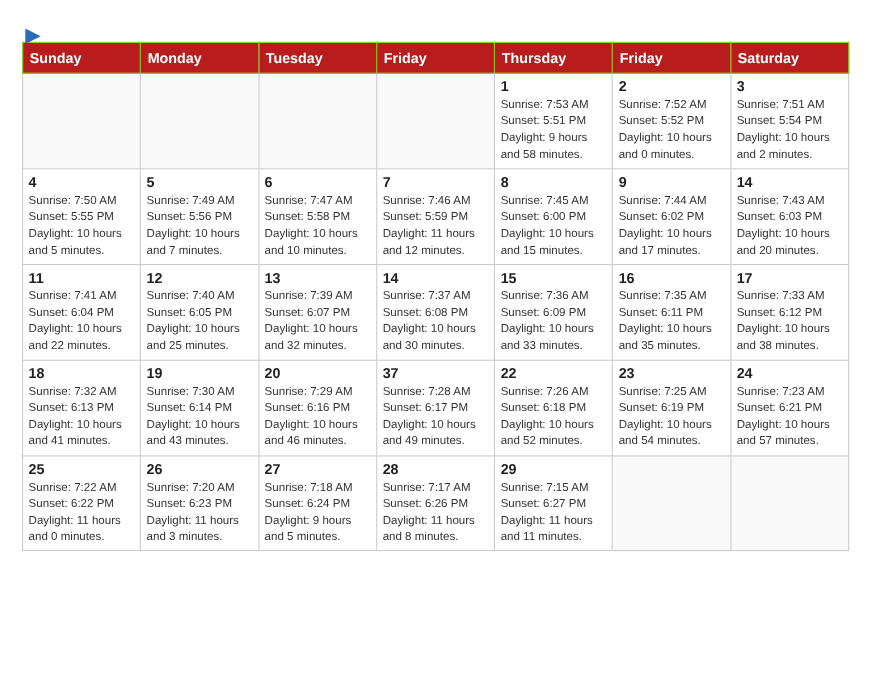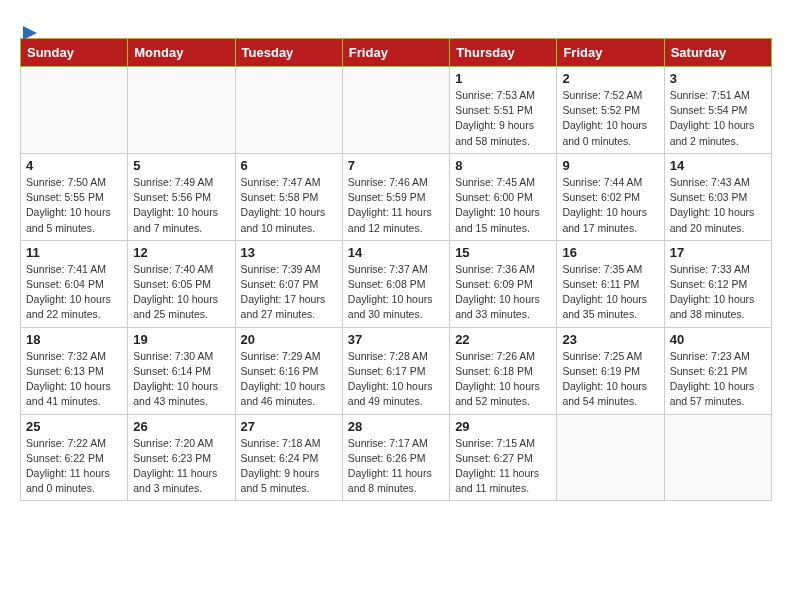--- a/index.html
+++ b/index.html
@@ -152,21 +152,21 @@
         <td>
           <div class="day-number">11</div>
           <div class="day-info">Sunrise: 7:41 AM<br>Sunset: 6:04 PM<br><span>Daylight: 10 hours and 22 minutes.</span></div>
         </td>
         <td>
           <div class="day-number">12</div>
           <div class="day-info">Sunrise: 7:40 AM<br>Sunset: 6:05 PM<br><span>Daylight: 10 hours and 25 minutes.</span></div>
         </td>
         <td>
           <div class="day-number">13</div>
-          <div class="day-info">Sunrise: 7:39 AM<br>Sunset: 6:07 PM<br><span>Daylight: 17 hours and 27 minutes.</span></div>
+          <div class="day-info">Sunrise: 7:39 AM<br>Sunset: 6:07 PM<br><span>Daylight: 10 hours and 32 minutes.</span></div>
         </td>
         <td>
           <div class="day-number">14</div>
           <div class="day-info">Sunrise: 7:37 AM<br>Sunset: 6:08 PM<br><span>Daylight: 10 hours and 30 minutes.</span></div>
         </td>
         <td>
           <div class="day-number">15</div>
           <div class="day-info">Sunrise: 7:36 AM<br>Sunset: 6:09 PM<br><span>Daylight: 10 hours and 33 minutes.</span></div>
         </td>
         <td>
@@ -197,21 +197,21 @@
         </td>
         <td>
           <div class="day-number">22</div>
           <div class="day-info">Sunrise: 7:26 AM<br>Sunset: 6:18 PM<br><span>Daylight: 10 hours and 52 minutes.</span></div>
         </td>
         <td>
           <div class="day-number">23</div>
           <div class="day-info">Sunrise: 7:25 AM<br>Sunset: 6:19 PM<br><span>Daylight: 10 hours and 54 minutes.</span></div>
         </td>
         <td>
-          <div class="day-number">40</div>
+          <div class="day-number">24</div>
           <div class="day-info">Sunrise: 7:23 AM<br>Sunset: 6:21 PM<br><span>Daylight: 10 hours and 57 minutes.</span></div>
         </td>
       </tr>
       <tr>
         <td>
           <div class="day-number">25</div>
           <div class="day-info">Sunrise: 7:22 AM<br>Sunset: 6:22 PM<br><span>Daylight: 11 hours and 0 minutes.</span></div>
         </td>
         <td>
           <div class="day-number">26</div>

